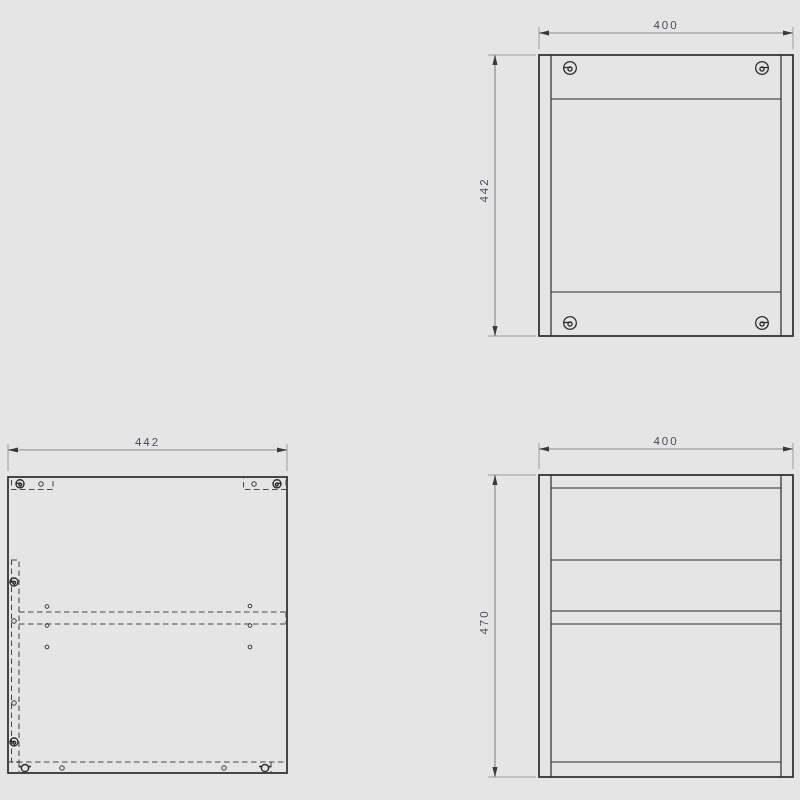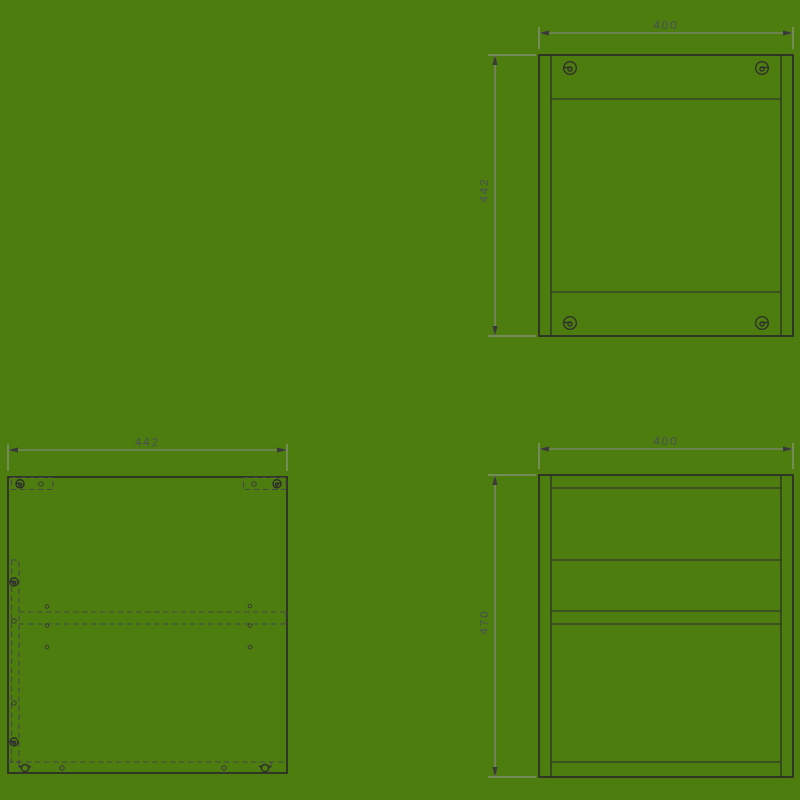--- a/index.html
+++ b/index.html
@@ -1,16 +1,16 @@
 <!DOCTYPE html>
 <html><head>
 <meta charset="utf-8">
 <style>
   html,body{margin:0;padding:0;background:#ffffff;}
-  .canvas{position:relative;width:800px;height:800px;background:#4d7c0f;overflow:hidden;
+  .canvas{position:relative;width:800px;height:800px;background:#e5e5e5;overflow:hidden;
           font-family:"Liberation Sans",sans-serif;}
   svg{position:absolute;left:0;top:0;}
   .solid{stroke:#2b2b2b;fill:none;}
   .outer{stroke-width:1.7;}
   .inner{stroke-width:1.2;}
   .dash{stroke:#474747;stroke-width:1.05;stroke-dasharray:5.5 3.5;fill:none;}
   .ext{stroke:#9c9c9c;stroke-width:1;fill:none;}
   .dim{stroke:#8a8a8a;stroke-width:1.2;fill:none;}
   .arrow{fill:#3a3a3a;stroke:none;}
   .sym{stroke:#2e2e2e;fill:none;stroke-width:1.3;}

